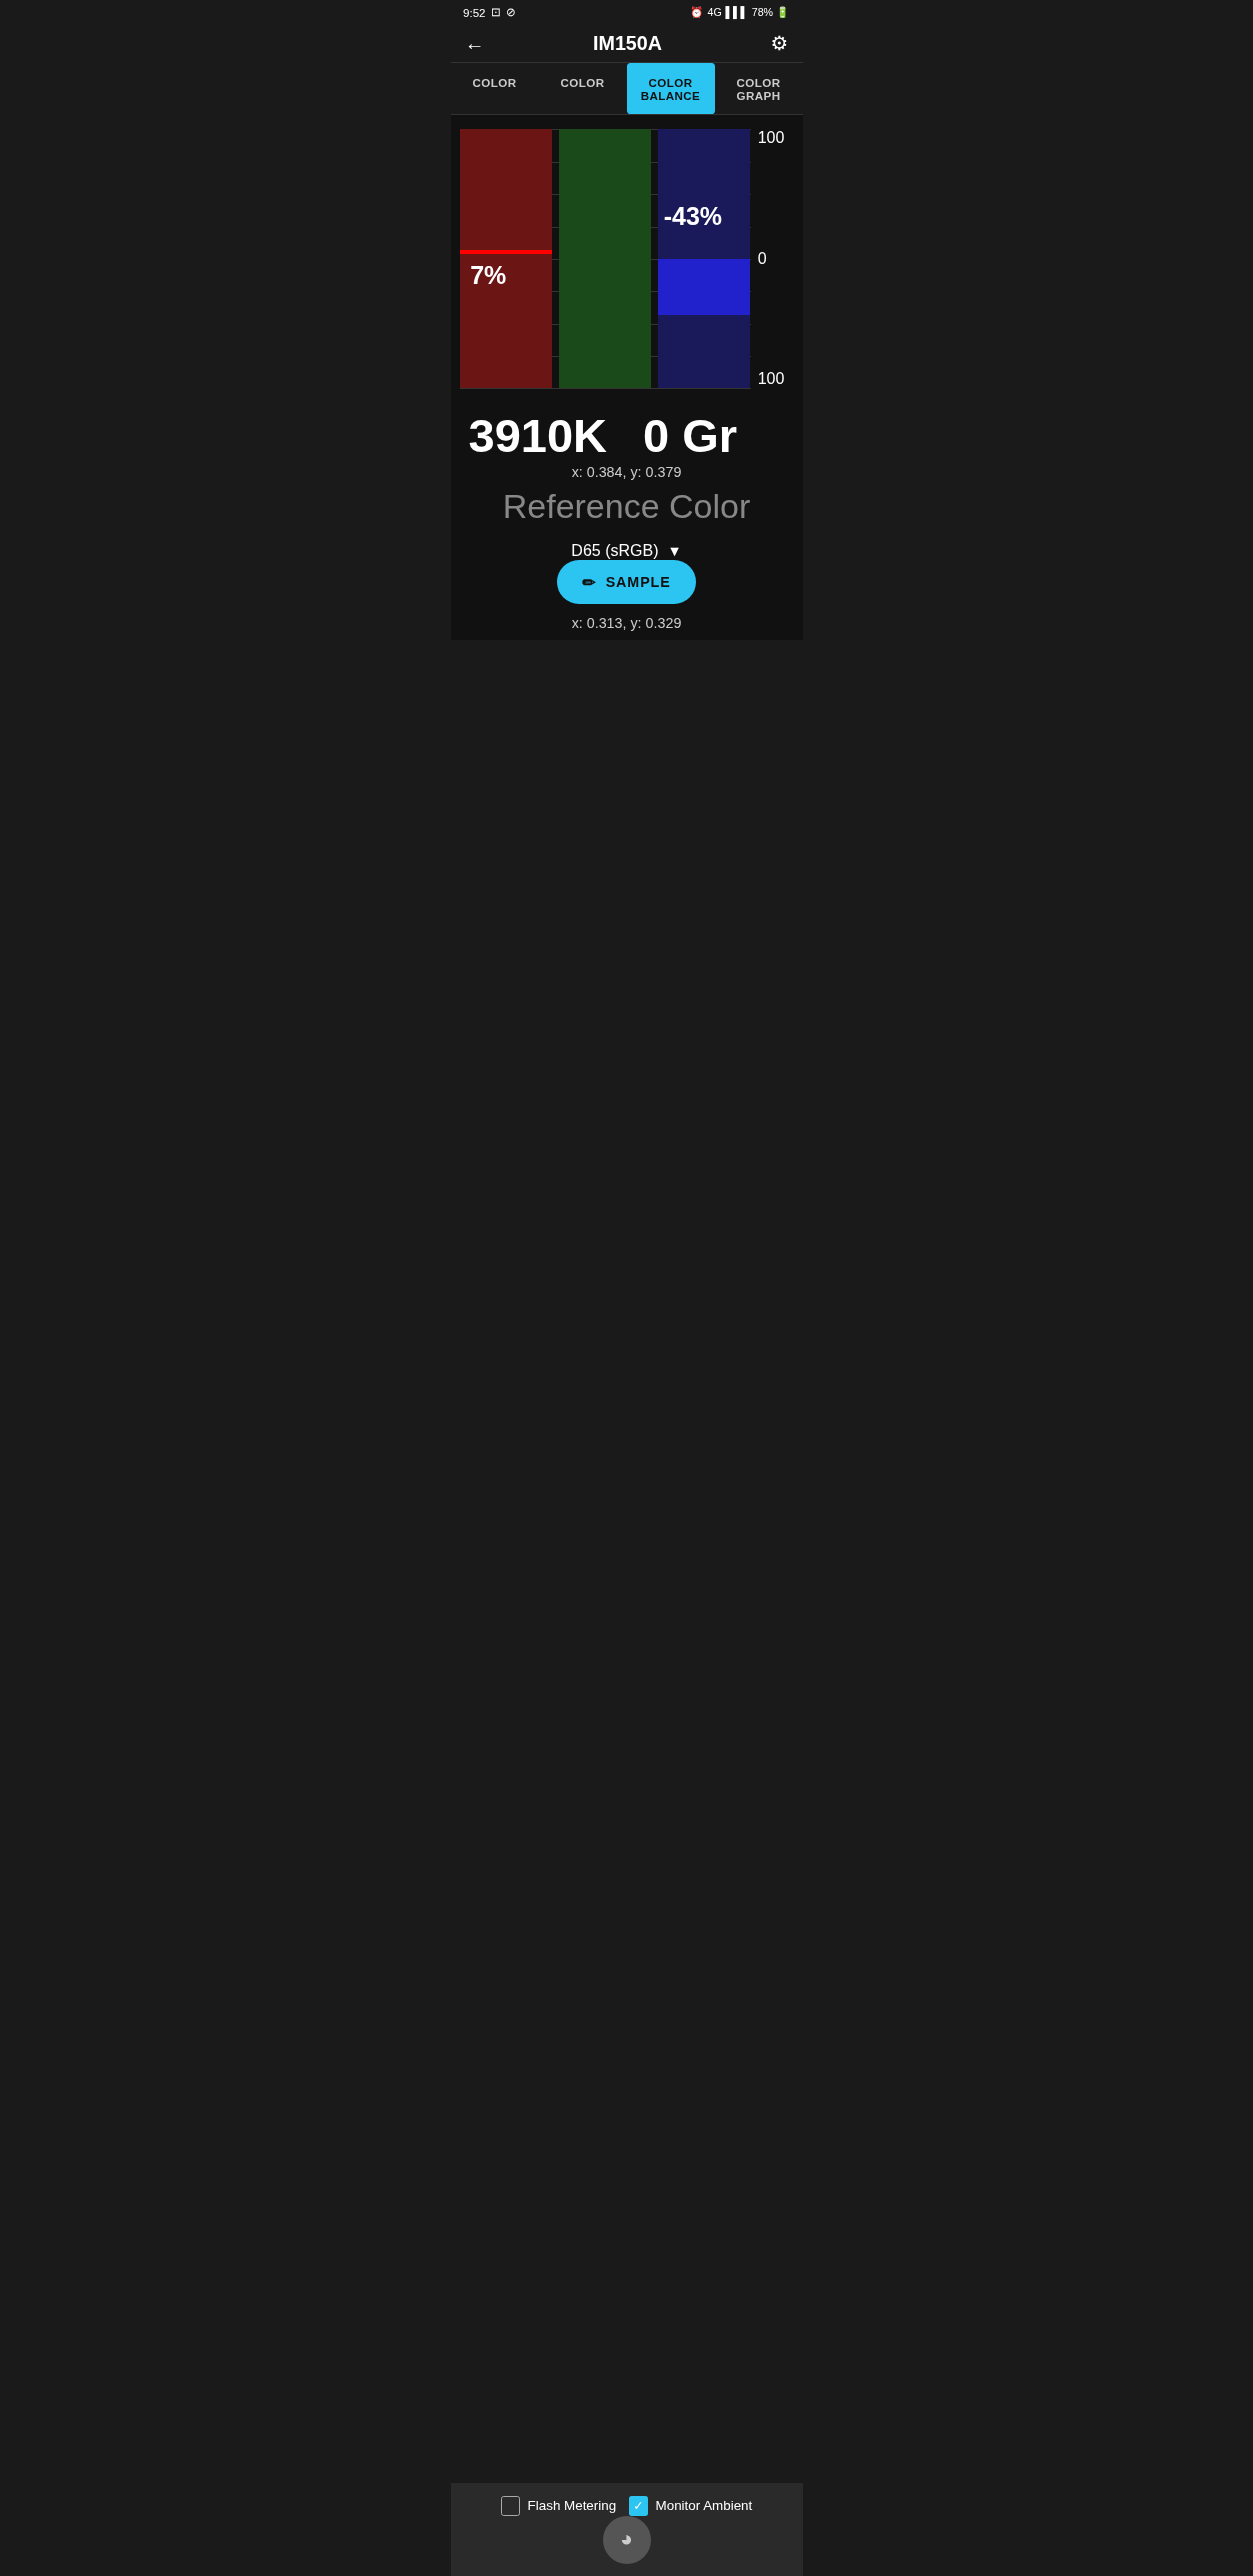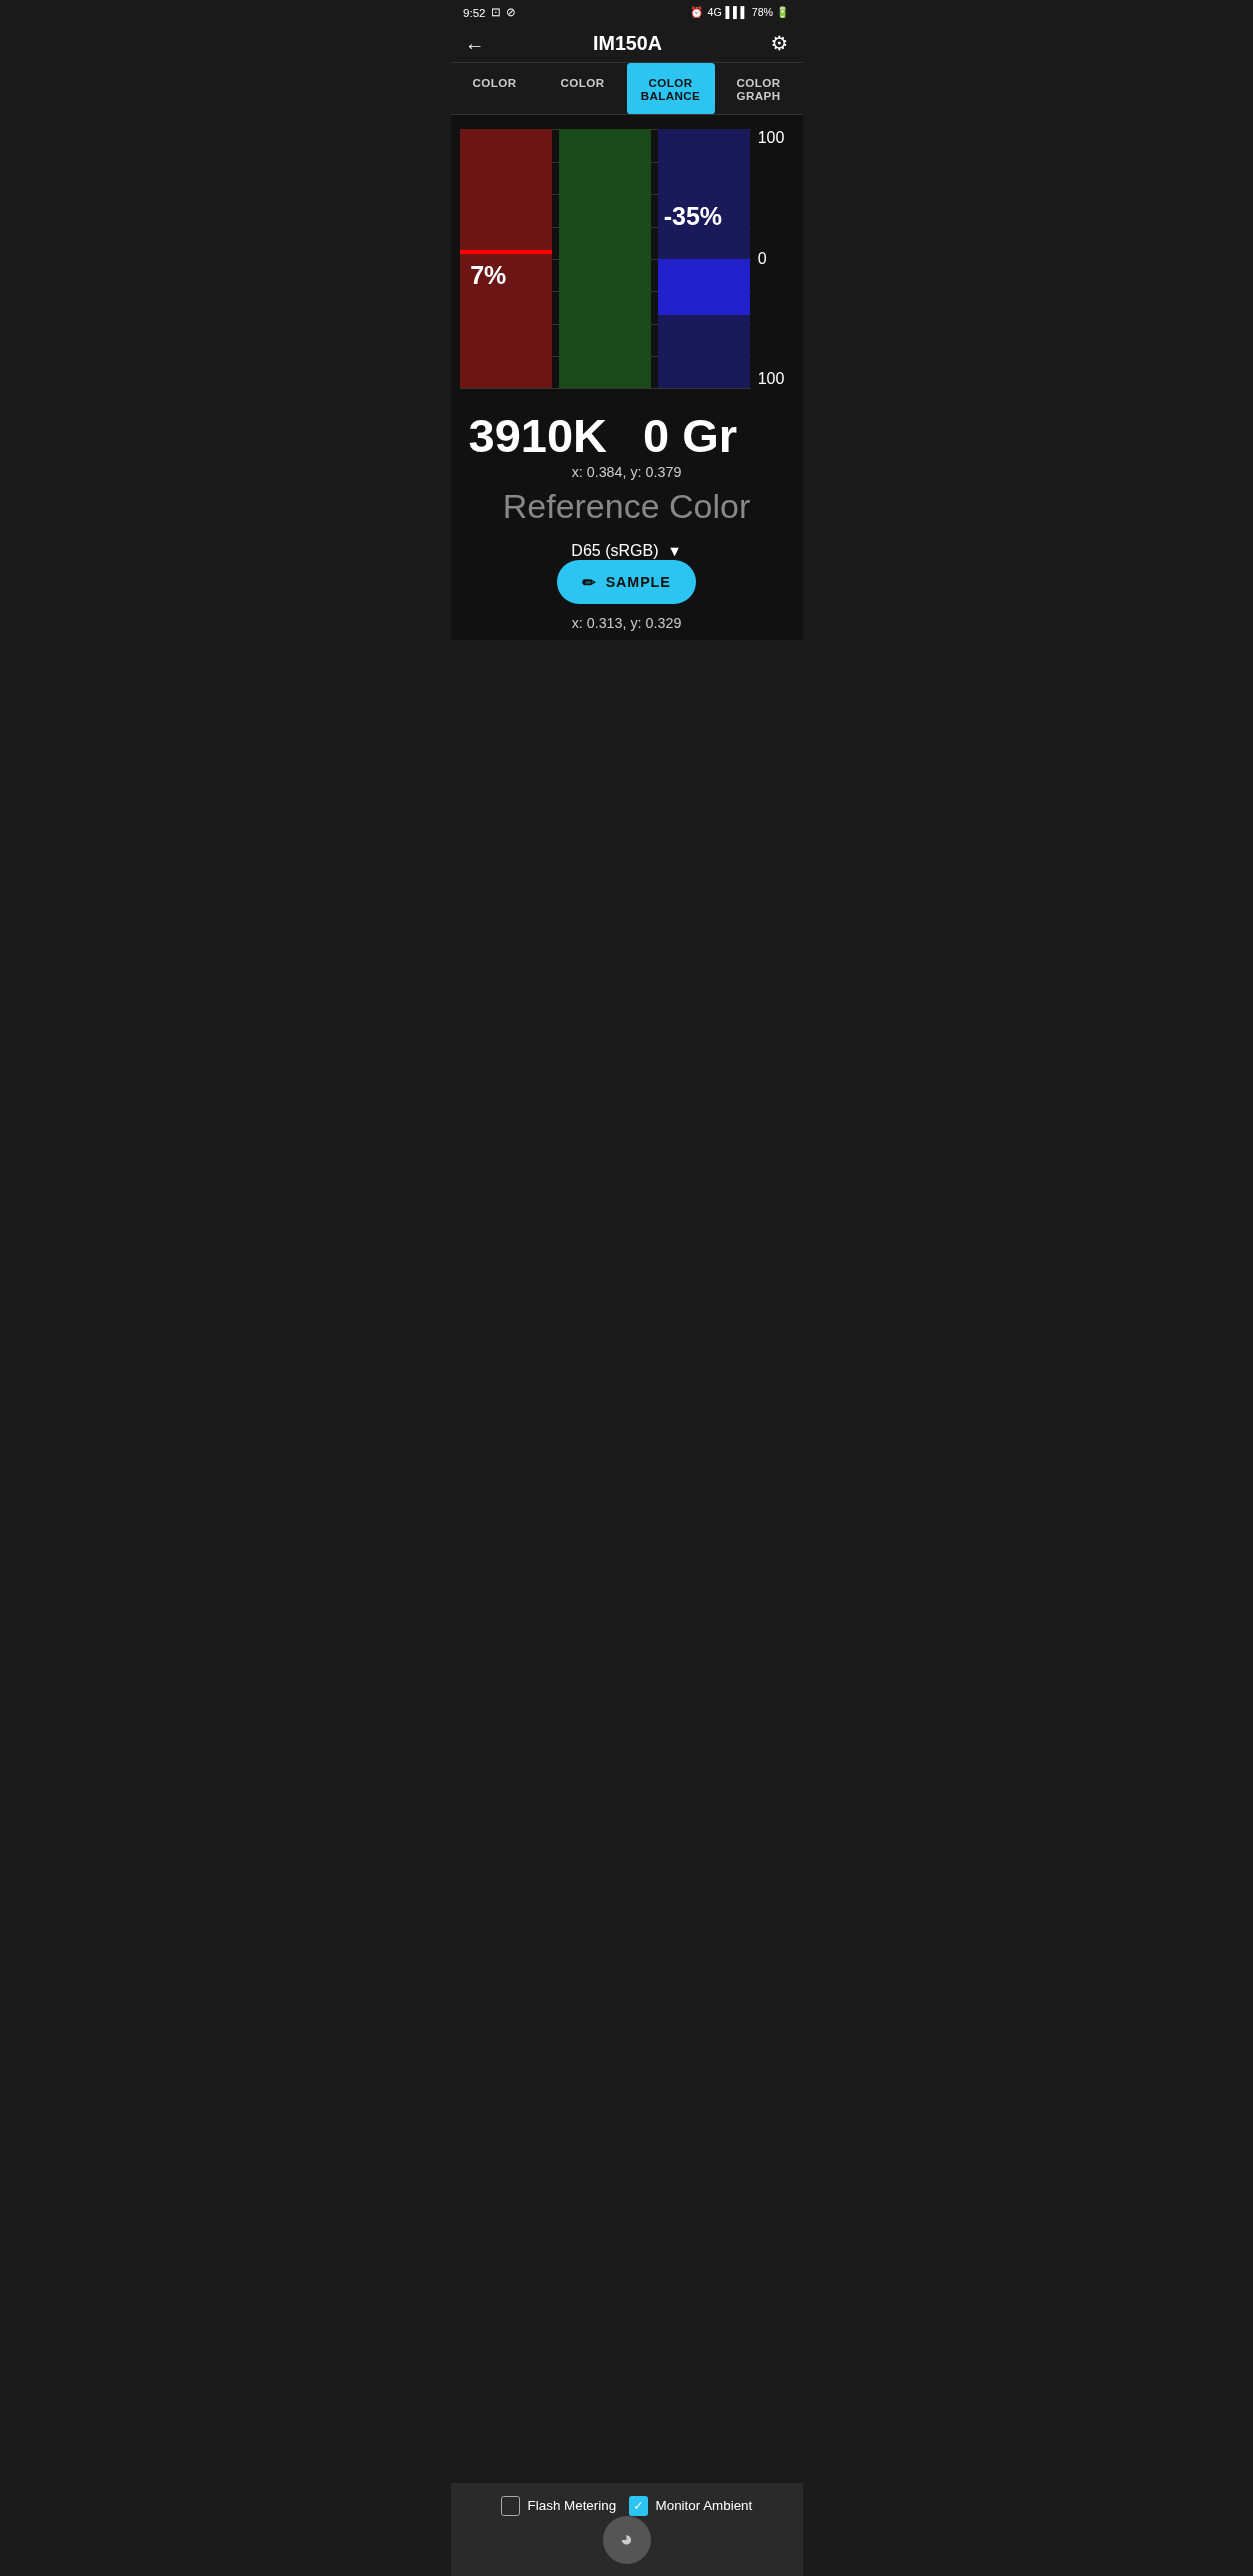--- a/index.html
+++ b/index.html
@@ -402,21 +402,21 @@
       </div>
 
       <div class="single-bar">
         <div class="green-full"></div>
       </div>
 
       <div class="single-bar">
         <div class="blue-top"></div>
         <div class="blue-bright"></div>
         <div class="blue-bottom"></div>
-        <span class="pct-label-blue">-35%</span>
+        <span class="pct-label-blue">-43%</span>
       </div>
 
     </div>
 
     <div class="y-axis-labels">
       <span>100</span>
       <span>0</span>
       <span>100</span>
     </div>
   </div>

